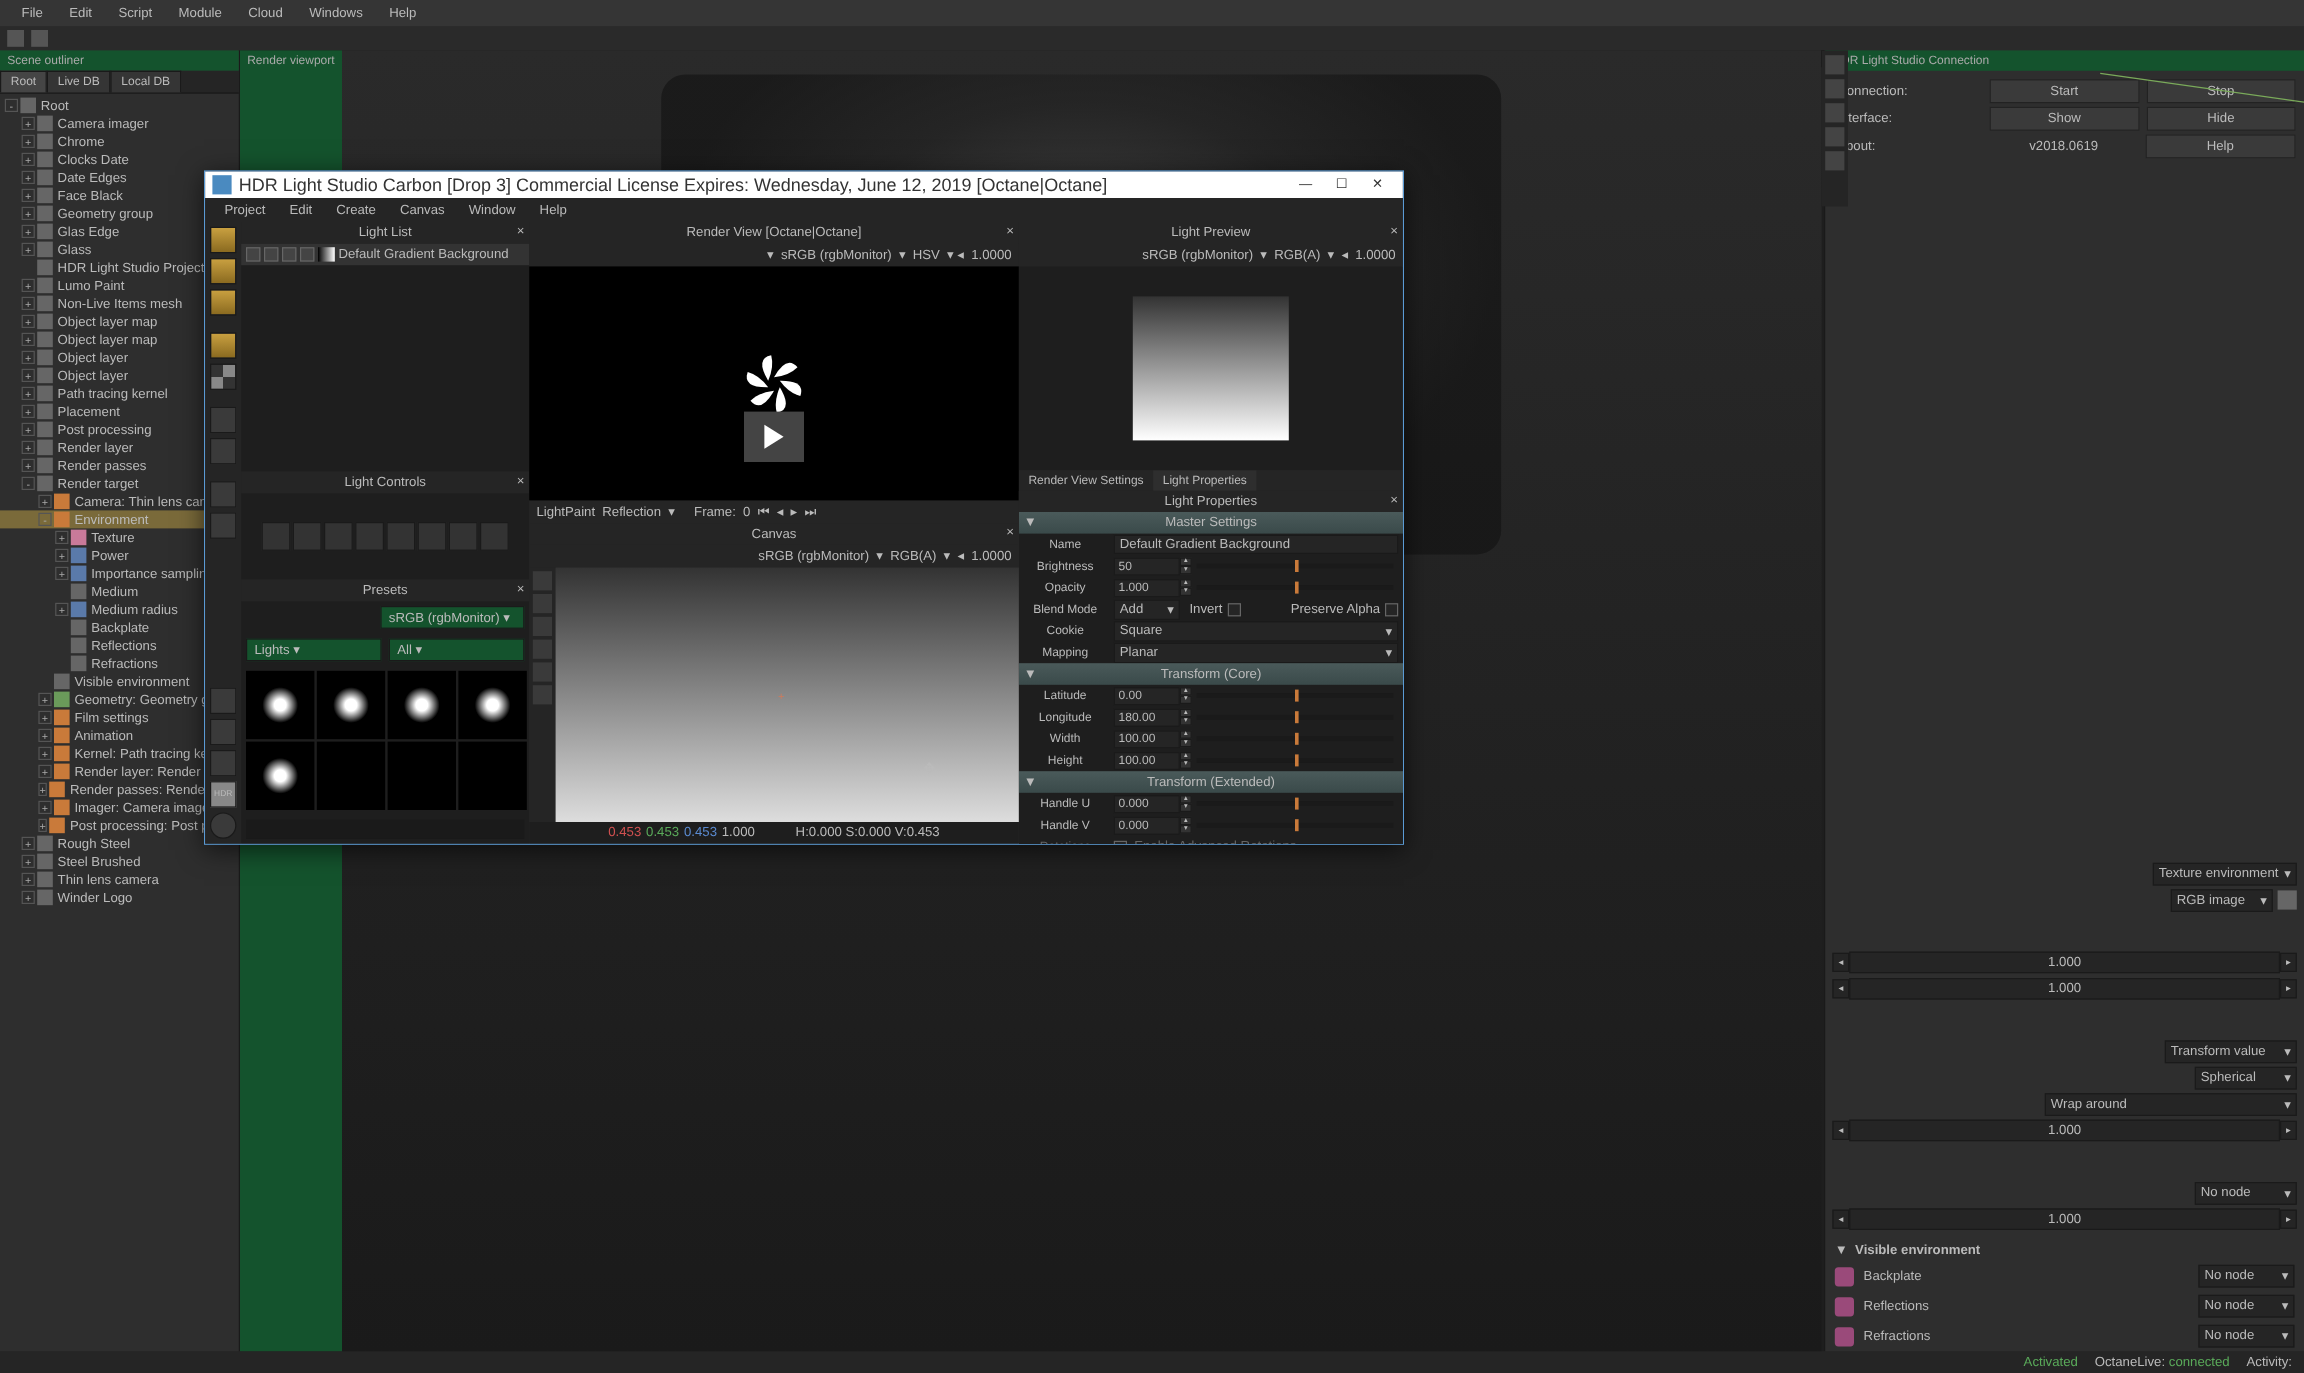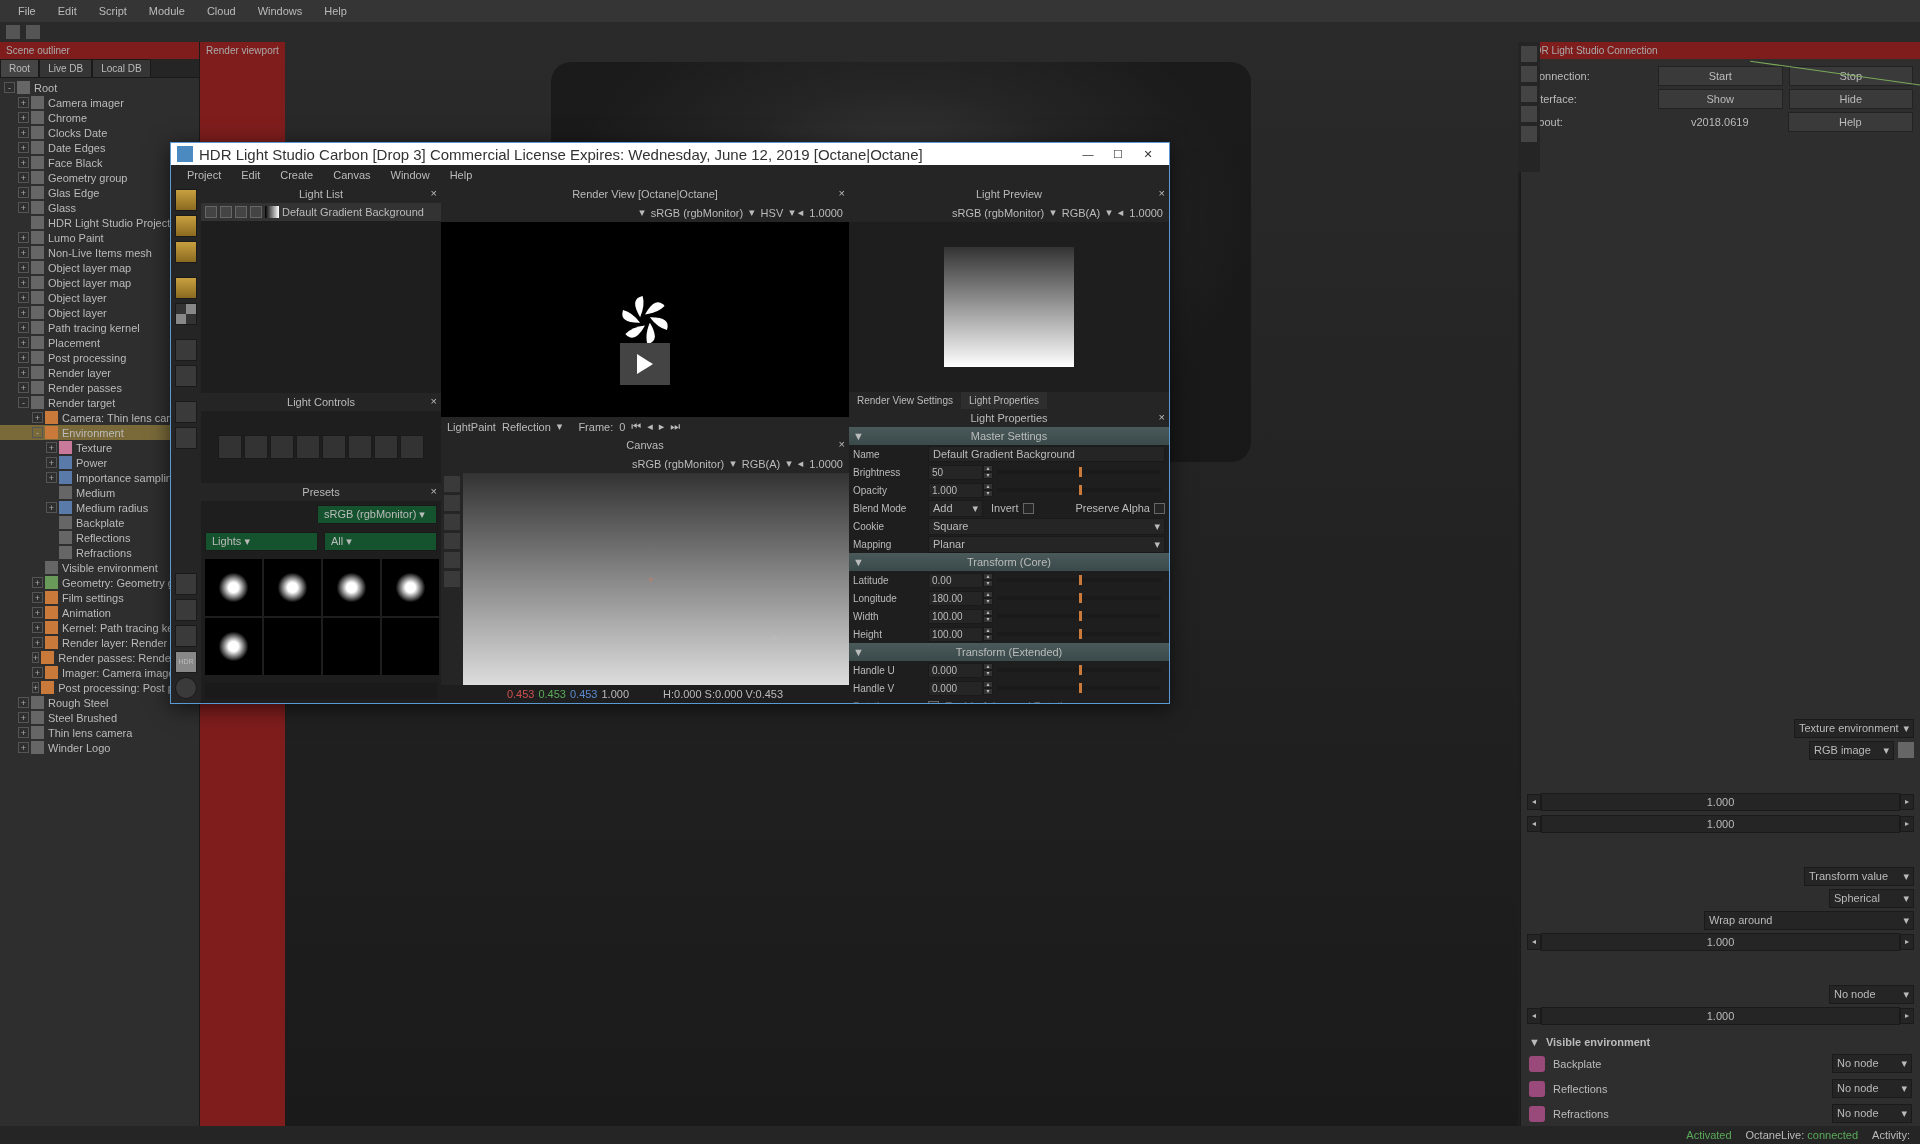--- a/index.html
+++ b/index.html
@@ -11,21 +11,21 @@
 
 
 .toolbar-strip { height: 20px; background: #2a2a2a; display: flex; align-items: center; padding: 2px 6px; gap: 6px; }
 .tb-icon { width: 14px; height: 14px; background: #555; }
 
 
 .main-layout { display: flex; height: calc(100% - 42px - 18px); }
 
 
 .scene-outliner { width: 200px; background: #2e2e2e; border-right: 1px solid #1a1a1a; display: flex; flex-direction: column; }
-.panel-title { background: #7f1d1d; padding: 3px 6px; font-size: 10px; color: #aaa; }
+.panel-title { background: #14532d; padding: 3px 6px; font-size: 10px; color: #aaa; }
 .tab-row { display: flex; background: #252525; border-bottom: 1px solid #1a1a1a; }
 .tab-row .tab { padding: 3px 8px; font-size: 10px; background: #353535; border: 1px solid #1a1a1a; border-bottom: none; }
 .tab-row .tab.active { background: #454545; }
 .tree { overflow-y: auto; flex: 1; padding: 2px 0; }
 .tree-item { display: flex; align-items: center; padding: 1px 0 1px 4px; height: 15px; white-space: nowrap; }
 .tree-item.sel { background: #7a6a3a; }
 .exp { width: 11px; height: 11px; text-align: center; line-height: 11px; font-size: 9px; border: 1px solid #555; margin-right: 2px; color: #aaa; }
 .noexp { width: 11px; margin-right: 2px; }
 .ticon { width: 13px; height: 13px; background: #666; margin-right: 4px; flex-shrink: 0; }
 .ticon.orange { background: #c97a3a; }
@@ -111,21 +111,21 @@
 .lp-img { flex:1; display:flex; align-items:center; justify-content:center; }
 .lp-grad { width: 130px; height: 120px; background: linear-gradient(#333, #fff); }
 
 .lprops { flex:1; background:#1e1e1e; overflow-y:auto; }
 .lprops-tabs { display:flex; background:#252525; }
 .lprops-tabs span { padding:3px 8px; font-size:10px; }
 .lprops-tabs span.act { background:#2e2e2e; }
 .lp-section { background: linear-gradient(#4a5a5a, #3a4a4a); padding:3px 6px; text-align:center; font-size:10px; position:relative; }
 .lp-section .tri { position:absolute; left:4px; }
 .lp-row { display:flex; align-items:center; padding:2px 4px; height:18px; }
-.lp-label { width:75px; text-align:left; padding-right:6px; font-size:10px; }
+.lp-label { width:75px; text-align:center; padding-right:6px; font-size:10px; }
 .lp-input { width:55px; background:#252525; border:1px solid #1a1a1a; padding:1px 3px; font-size:10px; }
 .lp-dd { flex:1; background:#252525; border:1px solid #1a1a1a; padding:1px 4px; font-size:10px; display:flex; justify-content:space-between; }
 .lp-slider { flex:1; height:4px; background:#1a1a1a; margin:0 4px; position:relative; }
 .lp-slider::after { content:''; position:absolute; width:3px; height:10px; background:#c97a3a; top:-3px; left:50%; }
 .lp-chk { width:11px; height:11px; border:1px solid #666; background:#252525; }
 .lp-spin { width:10px; display:flex; flex-direction:column; }
 .lp-spin div { height:7px; background:#333; border:1px solid #1a1a1a; font-size:6px; text-align:center; line-height:5px; }
 .dim { color:#666; }
 
 

